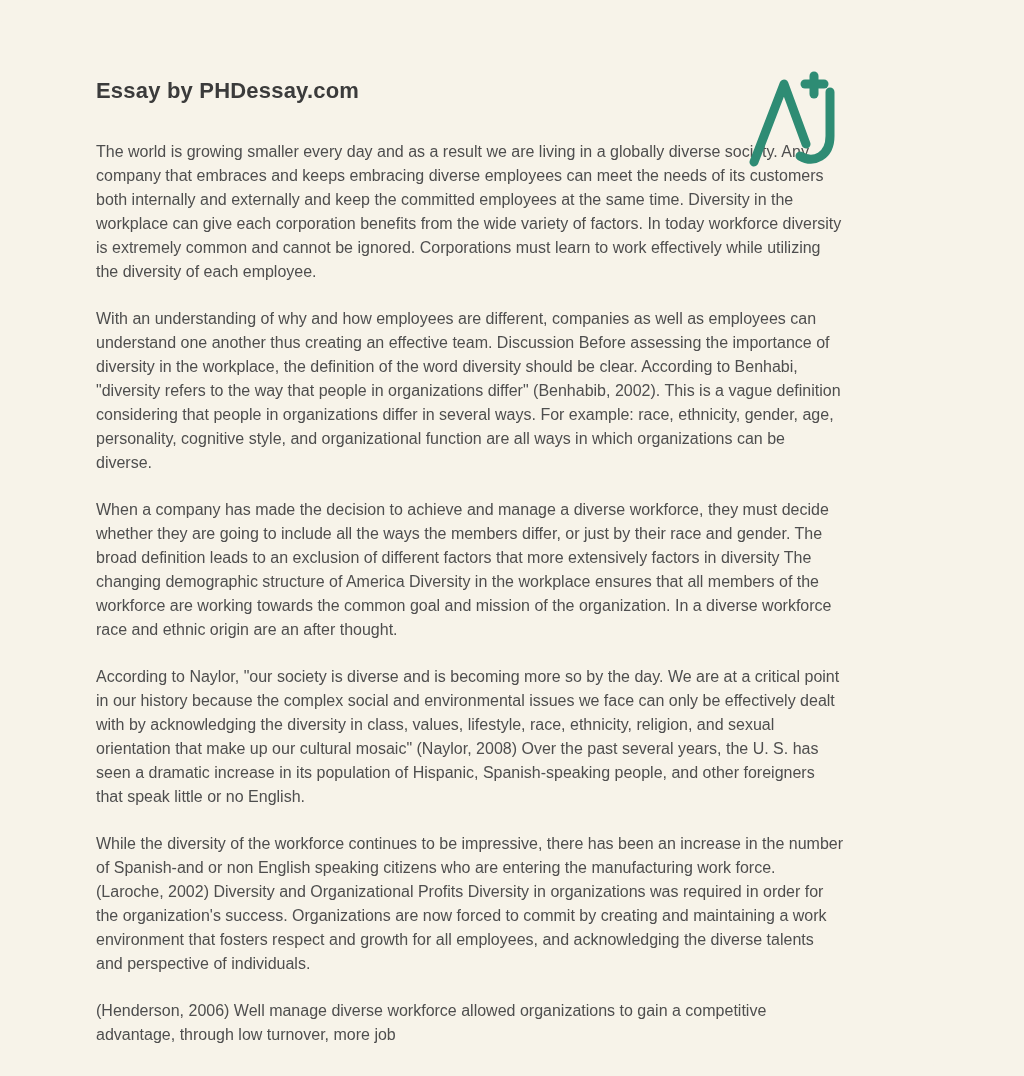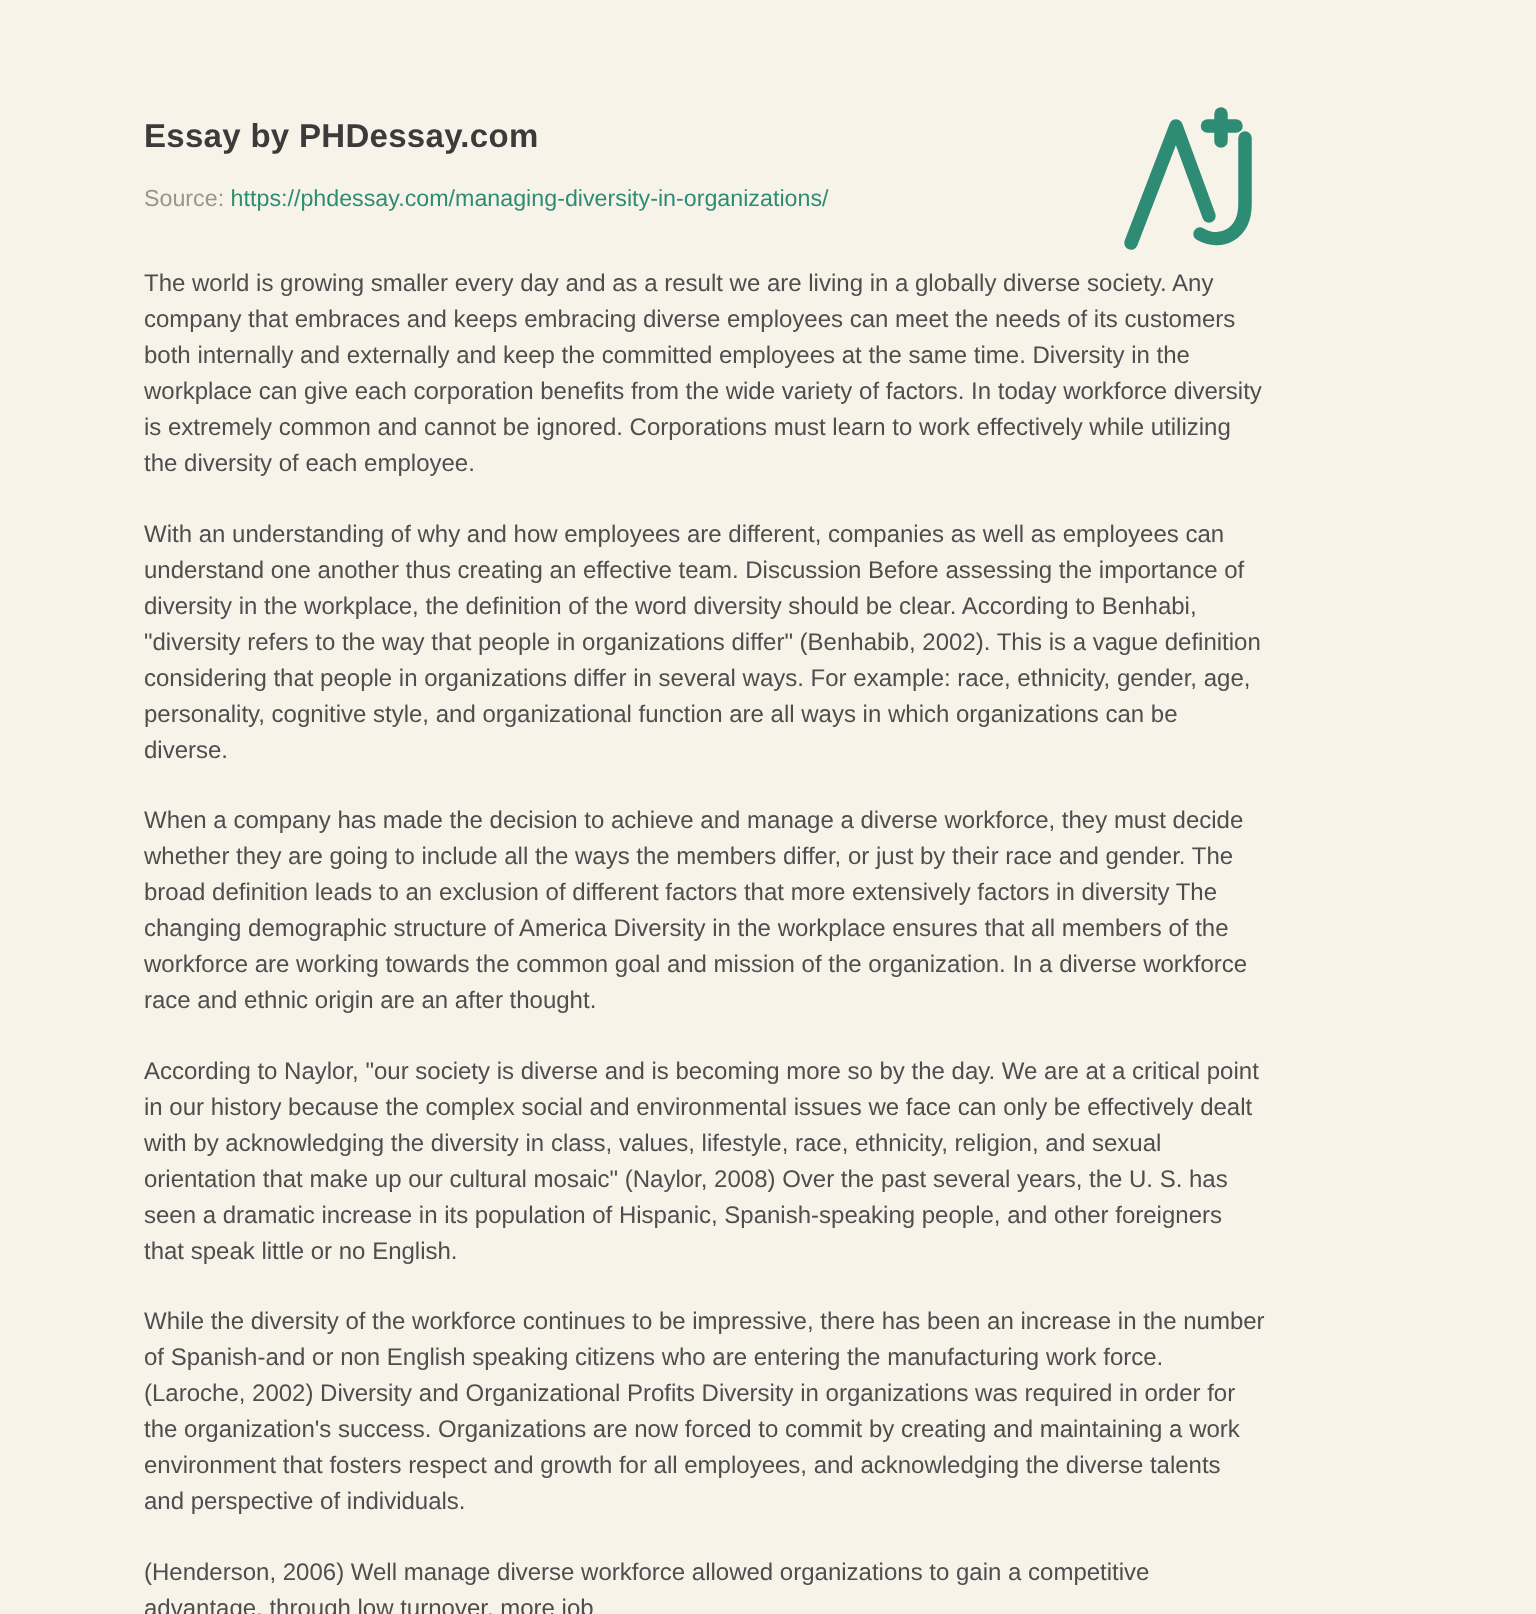--- a/index.html
+++ b/index.html
@@ -71,24 +71,20 @@
       <path d="M63 14 L82 14"></path>
       <path d="M72 6 L72 24"></path>
       <path d="M88 22 L88 66 C88 86 72 94 58 86"></path>
     </svg>
   </div>
 
   <div class="content">
 
     <div class="byline">Essay by PHDessay.com</div>
 
-    <div class="source-line">
-      <span>Source:</span>
-      <a href="#">https://phdessay.com/managing-diversity-in-organizations/</a>
-    </div>
 
 
     <div class="body-copy">
       <p>The world is growing smaller every day and as a result we are living in a globally diverse society. Any company that embraces and keeps embracing diverse employees can meet the needs of its customers both internally and externally and keep the committed employees at the same time. Diversity in the workplace can give each corporation benefits from the wide variety of factors. In today workforce diversity is extremely common and cannot be ignored. Corporations must learn to work effectively while utilizing the diversity of each employee.</p>
       <p>With an understanding of why and how employees are different, companies as well as employees can understand one another thus creating an effective team. Discussion Before assessing the importance of diversity in the workplace, the definition of the word diversity should be clear. According to Benhabi, "diversity refers to the way that people in organizations differ" (Benhabib, 2002). This is a vague definition considering that people in organizations differ in several ways. For example: race, ethnicity, gender, age, personality, cognitive style, and organizational function are all ways in which organizations can be diverse.</p>
       <p>When a company has made the decision to achieve and manage a diverse workforce, they must decide whether they are going to include all the ways the members differ, or just by their race and gender. The broad definition leads to an exclusion of different factors that more extensively factors in diversity The changing demographic structure of America Diversity in the workplace ensures that all members of the workforce are working towards the common goal and mission of the organization. In a diverse workforce race and ethnic origin are an after thought.</p>
       <p>According to Naylor, "our society is diverse and is becoming more so by the day. We are at a critical point in our history because the complex social and environmental issues we face can only be effectively dealt with by acknowledging the diversity in class, values, lifestyle, race, ethnicity, religion, and sexual orientation that make up our cultural mosaic" (Naylor, 2008) Over the past several years, the U. S. has seen a dramatic increase in its population of Hispanic, Spanish-speaking people, and other foreigners that speak little or no English.</p>
       <p>While the diversity of the workforce continues to be impressive, there has been an increase in the number of Spanish-and or non English speaking citizens who are entering the manufacturing work force. (Laroche, 2002) Diversity and Organizational Profits Diversity in organizations was required in order for the organization's success. Organizations are now forced to commit by creating and maintaining a work environment that fosters respect and growth for all employees, and acknowledging the diverse talents and perspective of individuals.</p>
       <p>(Henderson, 2006) Well manage diverse workforce allowed organizations to gain a competitive advantage, through low turnover, more job</p>
     </div>

